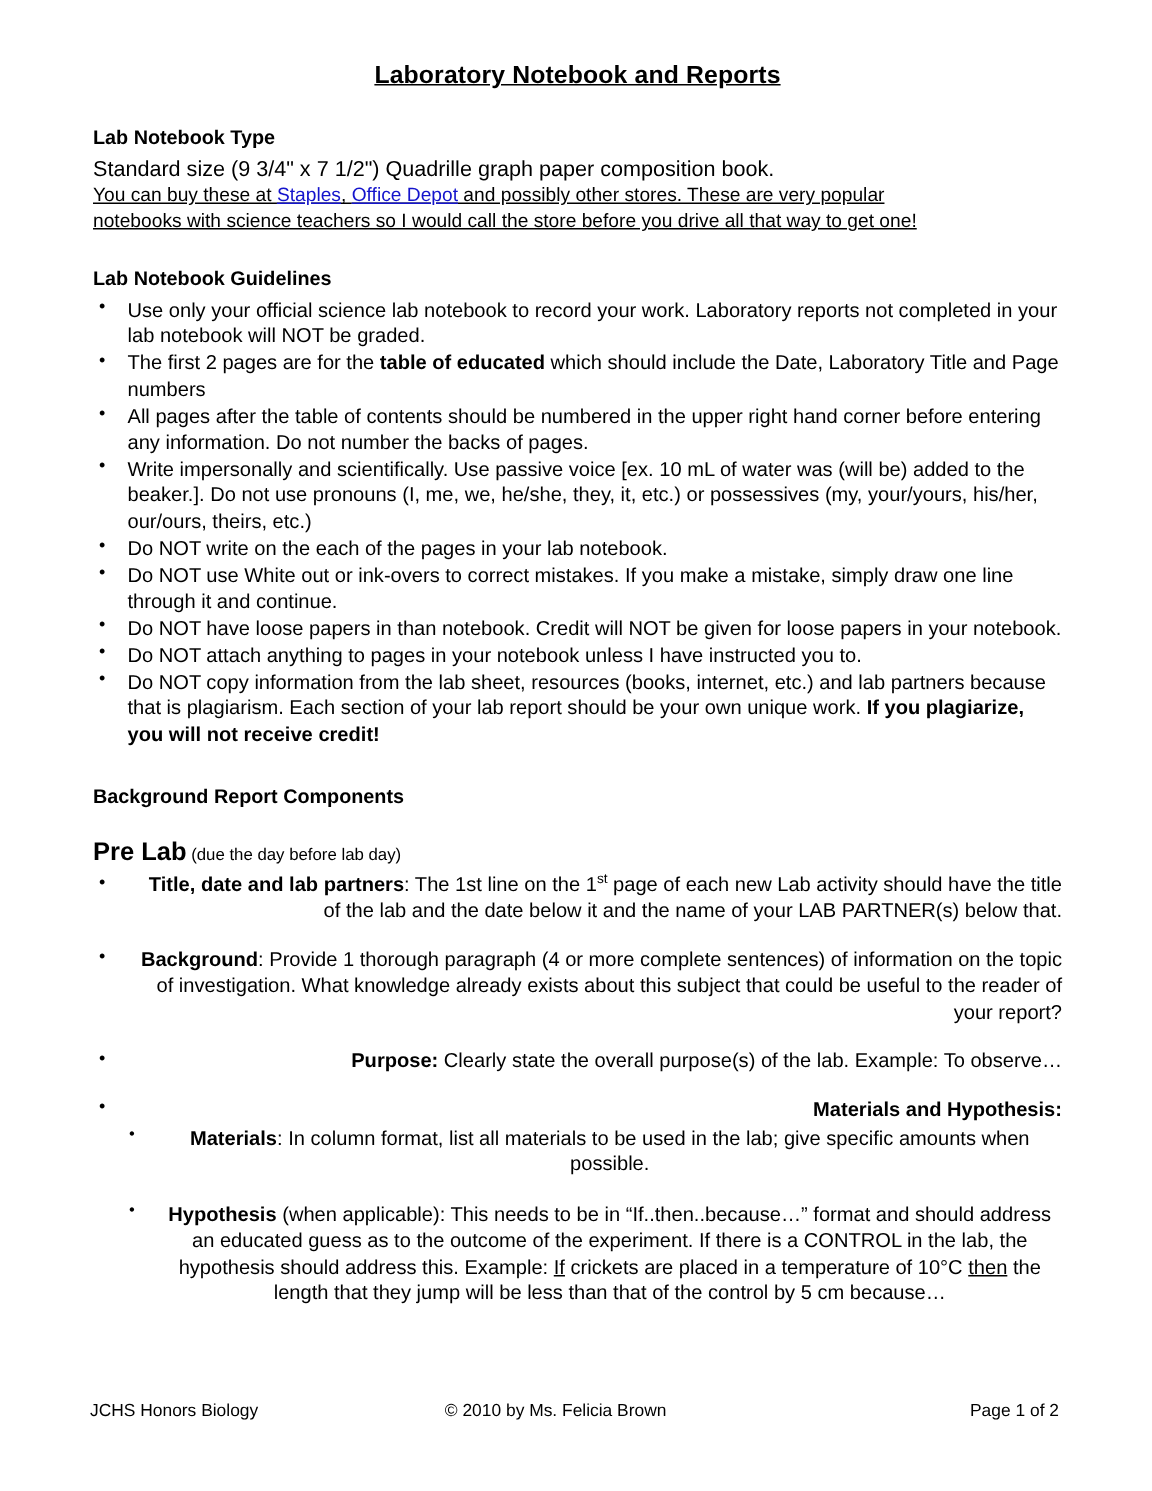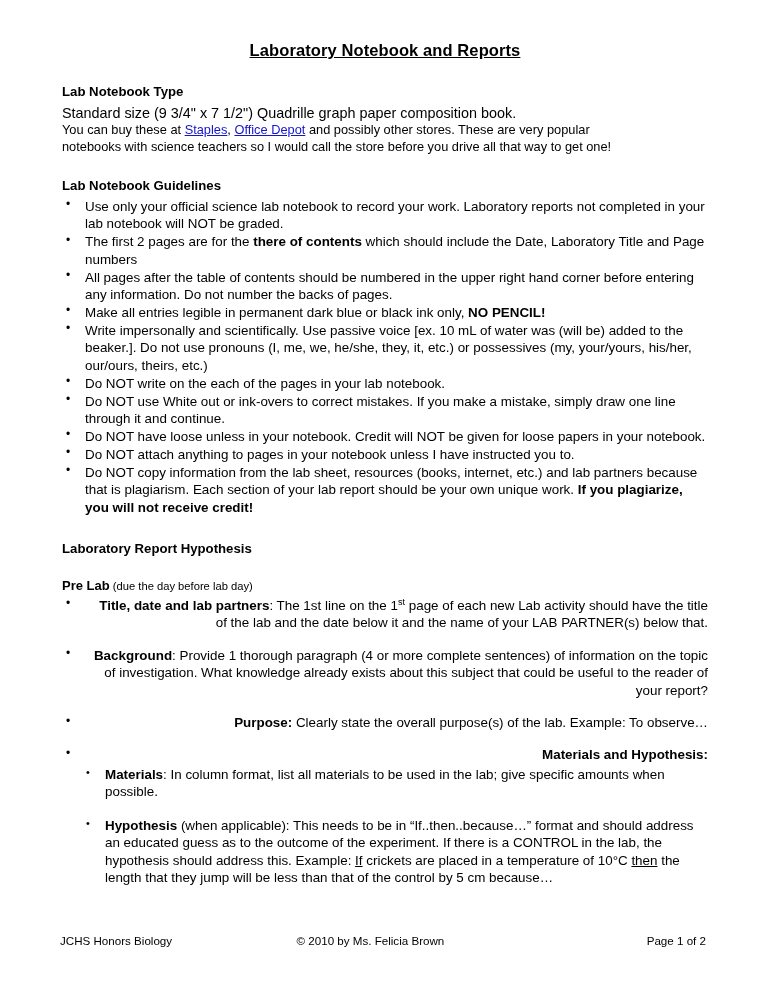--- a/index.html
+++ b/index.html
@@ -53,20 +53,21 @@
   
   .body-lg {
     font-size: 14.4px;
     line-height: 1.28;
     margin: 0;
   }
   .body-sm {
     font-size: 12.8px;
     line-height: 1.31;
     margin: 0;
+    text-decoration: underline;
   }
   .body-sm a,
   .link {
     color: #1414cc;
     text-decoration: underline;
   }
 
   
   ul.bullets {
     list-style: none;
@@ -92,20 +93,21 @@
     margin-bottom: 15px;
     text-align: right;
   }
   ul.bullets.spaced > li:last-child { margin-bottom: 0; }
 
   
   ul.sub {
     list-style: none;
     margin: 0;
     padding: 0;
+    text-align: center;
   }
   ul.sub > li {
     position: relative;
     font-size: 13.4px;
     line-height: 1.30;
     padding-left: 22px;
     margin-left: 21px;
     margin-bottom: 16px;
   }
   ul.sub > li::before {
@@ -120,21 +122,21 @@
   b, .b { font-weight: bold; }
   .u  { text-decoration: underline; }
   sup { font-size: 0.68em; vertical-align: super; line-height: 0; }
 
   
   .prelab-line {
     margin: 0 0 1px 0;
     line-height: 1.3;
   }
   .prelab-label {
-    font-size: 13px;
+    font-size: 17px;
     font-weight: bold;
   }
   .prelab-note {
     font-size: 11.2px;
   }
 
   
   .footer {
     position: absolute;
     left: 60px;
@@ -167,36 +169,35 @@
 
     <p class="body-sm"><span>You can buy these at </span><a class="link" href="#">Staples</a><span>, </span><a class="link" href="#">Office Depot</a><span> and possibly other stores.  These are very popular</span></p>
 
     <p class="body-sm">notebooks with science teachers so I would call the store before you drive all that way to get one!</p>
 
     <div class="section-heading gap-before">Lab Notebook Guidelines</div>
 
     <ul class="bullets">
       <li>Use only your official science lab notebook to record your work.  Laboratory reports not completed in your lab notebook will NOT be graded.</li>
 
-      <li><span>The first 2 pages are for the </span><b>there of contents</b><span> which should include the Date, Laboratory Title and Page numbers</span></li>
+      <li><span>The first 2 pages are for the </span><b>table of educated</b><span> which should include the Date, Laboratory Title and Page numbers</span></li>
 
       <li>All pages after the table of contents should be numbered in the upper right hand corner before entering any information.  Do not number the backs of pages.</li>
 
-      <li><span>Make all entries legible in permanent dark blue or black ink only, </span><b>NO PENCIL!</b></li>
 
       <li>Write impersonally and scientifically.  Use passive voice [ex. 10 mL of water was (will be) added to the beaker.].  Do not use pronouns (I, me, we, he/she, they, it, etc.) or possessives (my, your/yours, his/her, our/ours, theirs, etc.)</li>
       <li>Do NOT write on the each of the pages in your lab notebook.</li>
       <li>Do NOT use White out or ink-overs to correct mistakes. If you make a mistake, simply draw one line through it and continue.</li>
-      <li>Do NOT have loose unless in your notebook.  Credit will NOT be given for loose papers in your notebook.</li>
+      <li>Do NOT have loose papers in than notebook.  Credit will NOT be given for loose papers in your notebook.</li>
       <li>Do NOT attach anything to pages in your notebook unless I have instructed you to.</li>
 
       <li><span>Do NOT copy information from the lab sheet, resources (books, internet, etc.) and lab partners because that is plagiarism.  Each section of your lab report should be your own unique work.  </span><b>If you plagiarize, you will not receive credit!</b></li>
     </ul>
 
-    <div class="section-heading gap-before-lg">Laboratory Report Hypothesis</div>
+    <div class="section-heading gap-before-lg">Background Report Components</div>
 
     <p class="prelab-line" style="margin-top:18px;"><span class="prelab-label">Pre Lab</span><span class="prelab-note"> (due the day before lab day)</span></p>
 
     <ul class="bullets spaced">
 
       <li><b>Title, date and lab partners</b><span>:  The 1st line on the 1</span><sup>st</sup><span> page of each new Lab activity should have the title of the lab and the date below it and the name of your LAB PARTNER(s) below that.</span></li>
 
       <li><b>Background</b><span>:  Provide 1 thorough paragraph (4 or more complete sentences) of information on the topic of investigation.  What knowledge already exists about this subject that could be useful to the reader of your report?</span></li>
 
       <li><b>Purpose:</b><span>  Clearly state the overall purpose(s) of the lab.  Example:  To observe…</span></li>

